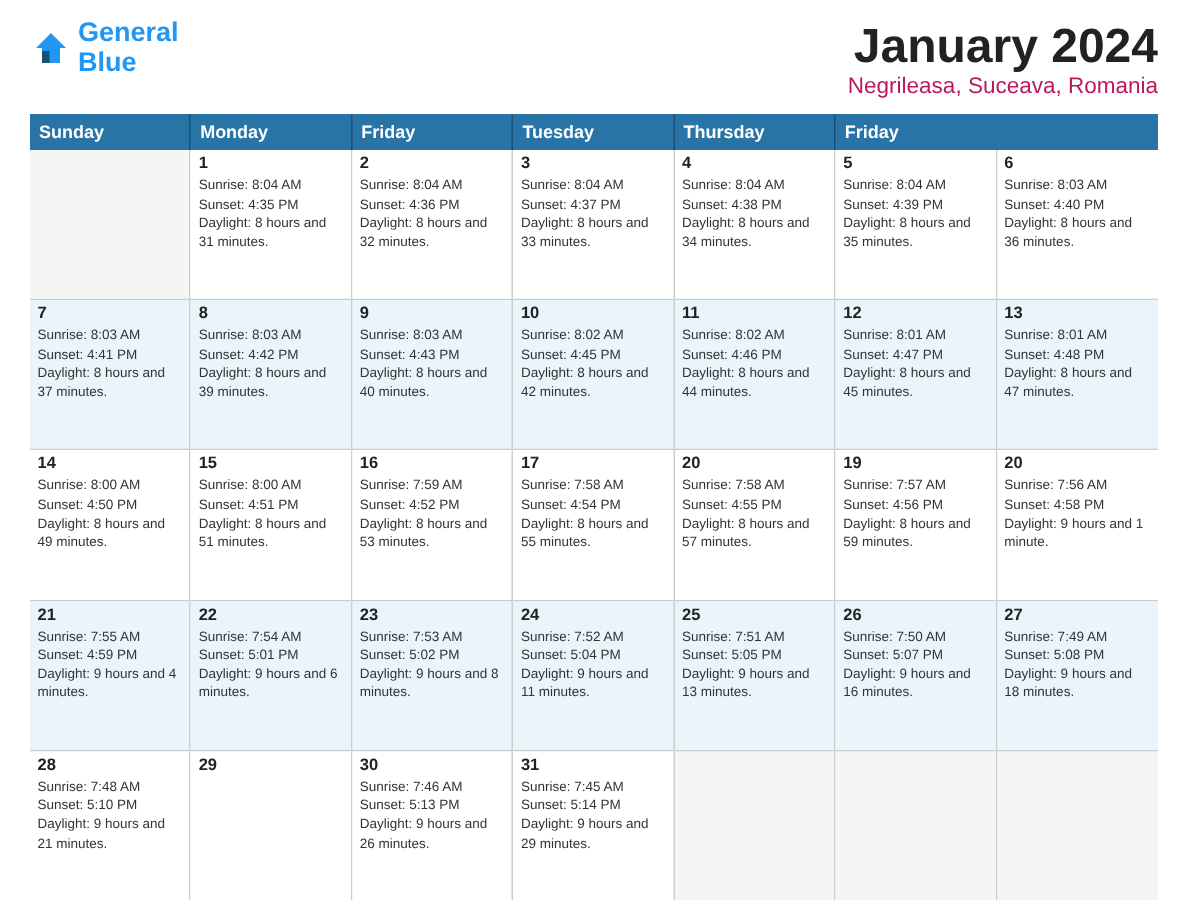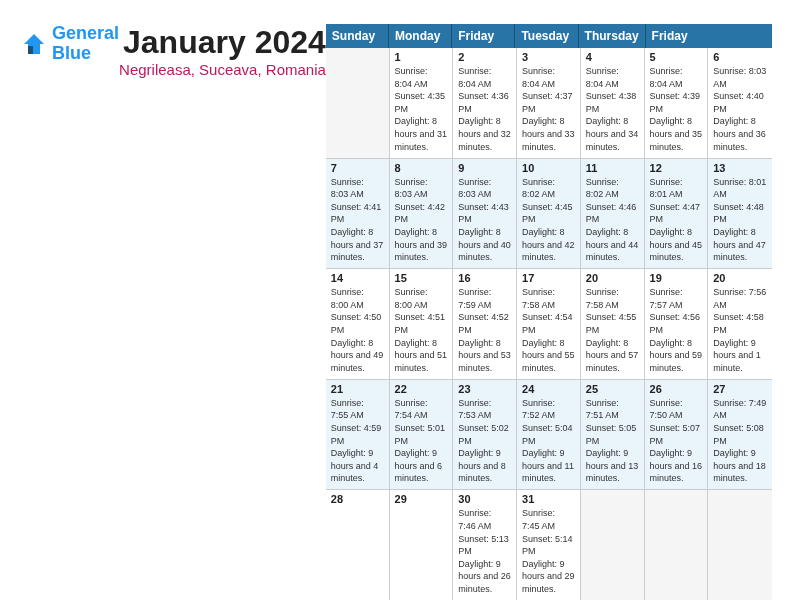--- a/index.html
+++ b/index.html
@@ -6,22 +6,23 @@
     body {
       font-family: Arial, sans-serif;
       background: #fff;
       width: 792px;
       height: 612px;
       overflow: hidden;
     }
     .page {
       width: 792px;
       height: 612px;
-      padding: 24px 20px 12px 20px;
-      display: flex;
+      padding: 12px 20px 12px 20px;
+      display: flex;
+      flex-direction: column;
     }
     .header {
       display: flex;
       justify-content: space-between;
       align-items: flex-start;
       margin-bottom: 10px;
     }
     .logo {
       display: flex;
       align-items: center;
@@ -49,21 +50,20 @@
       color: #222;
     }
     .subtitle {
       font-size: 15px;
       color: #be185d;
     }
     .calendar {
       flex: 1;
       display: flex;
       flex-direction: column;
-      align-items: flex-end;
     }
     .cal-header-row {
       display: grid;
       grid-template-columns: repeat(7, 1fr);
       background: #2874a6;
     }
     .cal-header-cell {
       color: #fff;
       font-size: 12px;
       font-weight: bold;
@@ -271,20 +271,21 @@
             <div class="day-info">Sunrise: 7:50 AM<br>Sunset: 5:07 PM<br>Daylight: 9 hours and 16 minutes.</div>
           </div>
           <div class="cal-cell">
             <span class="day-num">27</span>
             <div class="day-info">Sunrise: 7:49 AM<br>Sunset: 5:08 PM<br>Daylight: 9 hours and 18 minutes.</div>
           </div>
         </div>
         <div class="cal-row row-norm">
           <div class="cal-cell">
             <span class="day-num">28</span>
+            <div class="day-info">Sunrise: 7:48 AM<br>Sunset: 5:10 PM<br>Daylight: 9 hours and 21 minutes.</div>
           </div>
           <div class="cal-cell">
             <span class="day-num">29</span>
           </div>
           <div class="cal-cell">
             <span class="day-num">30</span>
             <div class="day-info">Sunrise: 7:46 AM<br>Sunset: 5:13 PM<br>Daylight: 9 hours and 26 minutes.</div>
           </div>
           <div class="cal-cell">
             <span class="day-num">31</span>

